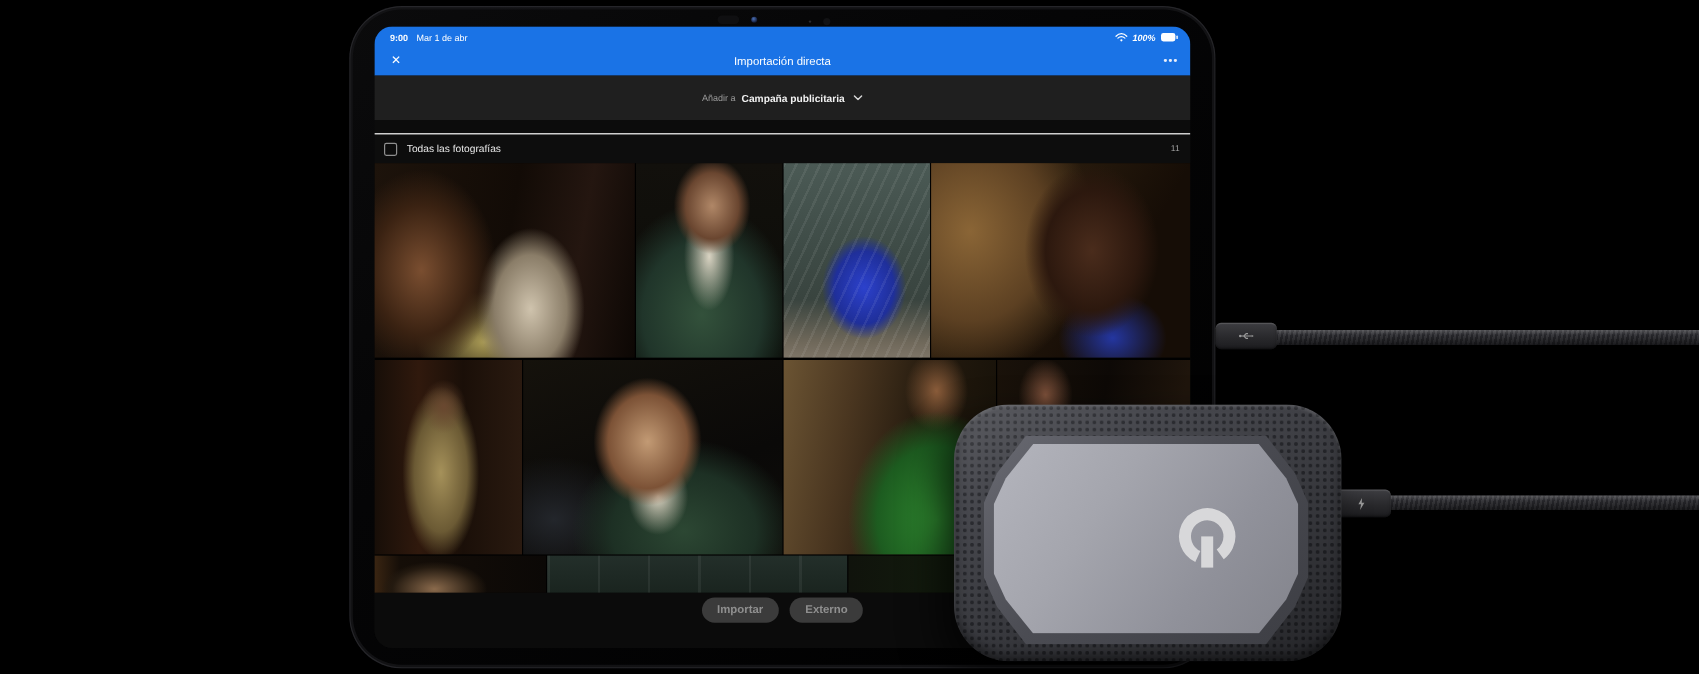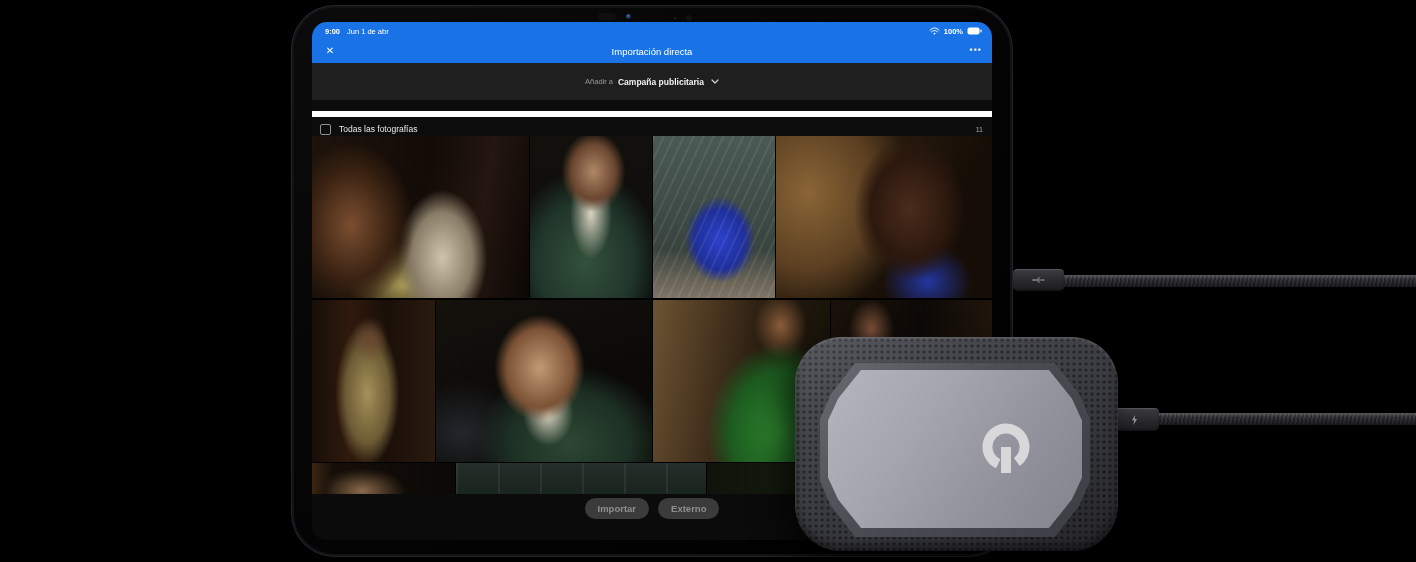--- a/index.html
+++ b/index.html
@@ -18,41 +18,41 @@
 
   .screen{position:absolute;left:21px;top:17px;width:680px;height:518px;border-radius:15px;
     overflow:hidden;background:#0c0c0c;}
 
   
   .statusbar{position:absolute;left:0;top:0;width:680px;height:18px;background:#1a73e6;}
   .sb-left{position:absolute;left:13px;top:0;height:18px;display:flex;align-items:center;gap:7px;
     color:#fff;font-size:7.5px;}
   .sb-time{font-weight:700;}
   .sb-right{position:absolute;right:10px;top:0;height:18px;display:flex;align-items:center;gap:4px;
-    color:#fff;font-size:7.5px;font-weight:600;}
+    color:#fff;font-size:7.5px;font-weight:600;font-style:italic;}
   .appheader{position:absolute;left:0;top:18px;width:680px;height:23px;background:#1a73e6;}
   .hdr-close{position:absolute;left:11px;top:4px;width:14px;height:14px;color:#fff;font-size:10px;
     line-height:14px;text-align:center;cursor:default;}
   .hdr-title{position:absolute;left:0;top:0;width:680px;height:23px;line-height:23px;text-align:center;
     color:#fff;font-size:9.5px;}
   .hdr-more{position:absolute;right:10px;top:0;height:23px;line-height:21px;color:#e8eefb;
     font-size:9px;letter-spacing:1px;font-weight:700;}
 
   
   .addbar{position:absolute;left:0;top:41px;width:680px;height:37px;background:#1f1f1f;
     display:flex;align-items:center;justify-content:center;gap:5px;}
   .addbar .lbl{color:#9a9a9a;font-size:7.5px;}
   .addbar .val{color:#f2f2f2;font-size:8.5px;font-weight:700;}
   .chev{display:inline-block;margin-left:2px;}
 
   
   .srcrow{position:absolute;left:0;width:680px;height:24px;background:#0d0d0d;
     display:flex;align-items:center;}
   .row-externo{top:65px;}
-  .row-todas{top:89px;border-top:6px solid #ffffff;}
+  .row-todas{top:89px;border-top:1px solid #ffffff;}
   .chk{width:9px;height:9px;border:1px solid #8f8f8f;border-radius:2px;margin:0 8px 0 8px;
     background:transparent;flex:0 0 auto;}
   .srclabel{color:#e8e8e8;font-size:8.5px;}
   .srcmeta{margin-left:auto;margin-right:9px;color:#a8a8a8;font-size:7px;}
 
   
   .grid{position:absolute;left:0;top:114px;width:680px;height:358px;background:#000;}
   .tile{position:absolute;}
 
   
@@ -102,21 +102,21 @@
     <div class="cam-oval"></div>
     <div class="cam-lens"></div>
     <div class="cam-dot"></div>
     <div class="cam-ring"></div>
 
     <div class="screen">
 
       <div class="statusbar">
         <div class="sb-left">
           <span class="sb-time">9:00</span>
-          <span class="sb-date">Jun 1 de abr</span>
+          <span class="sb-date">Mar 1 de abr</span>
         </div>
         <div class="sb-right">
           <svg class="icon-svg" width="11" height="8" viewBox="0 0 11 8">
             <path d="M1 3.2 C2.4 1.7 4 1 5.5 1 C7 1 8.6 1.7 10 3.2" stroke="#fff" stroke-width="1" fill="none" stroke-linecap="round"></path>
             <path d="M2.6 4.8 C3.5 4 4.5 3.6 5.5 3.6 C6.5 3.6 7.5 4 8.4 4.8" stroke="#fff" stroke-width="1" fill="none" stroke-linecap="round"></path>
             <circle cx="5.5" cy="6.6" r="0.9" fill="#fff"></circle>
           </svg>
           <span>100%</span>
           <svg class="icon-svg" width="15" height="8" viewBox="0 0 15 8">
             <rect x="0.5" y="0.5" width="12" height="7" rx="2" fill="#fff"></rect>

